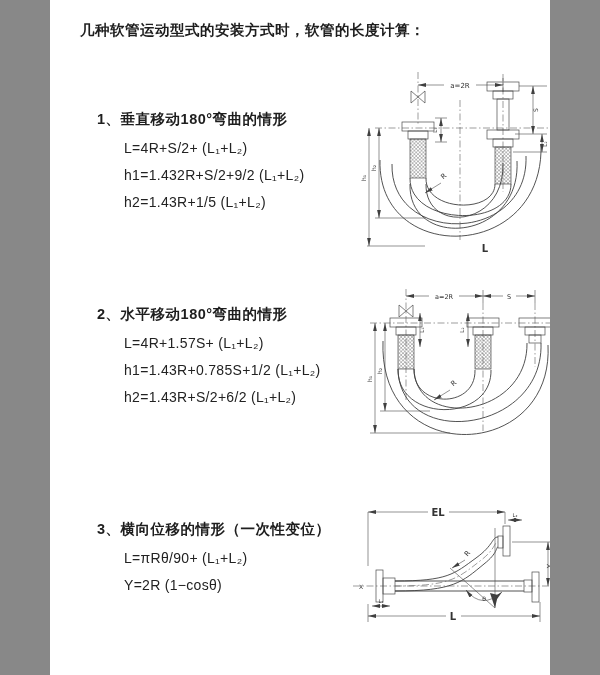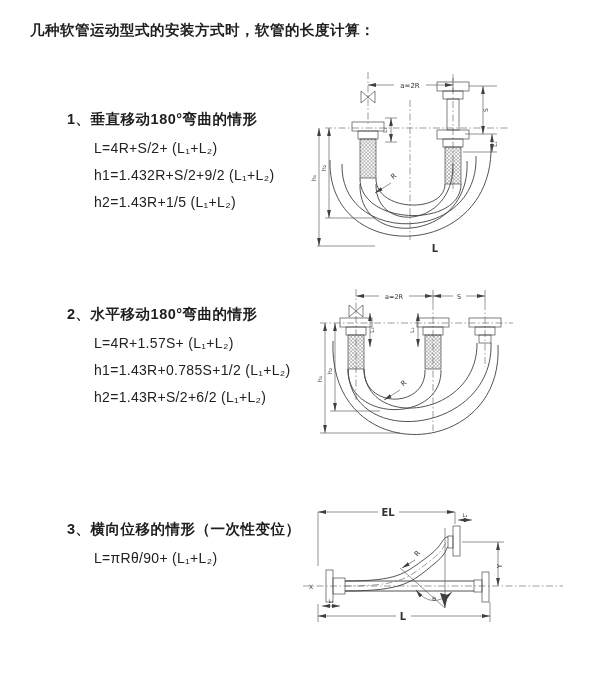--- a/index.html
+++ b/index.html
@@ -1,26 +1,26 @@
 <!DOCTYPE html>
 <html><head>
 <meta charset="utf-8">
 <style>
   html,body{margin:0;padding:0;background:#888;}
   #page{
-    position:relative;width:600px;height:675px;background:#ffffff;
+    position:relative;width:500px;height:675px;background:#ffffff;
     margin:0 auto;overflow:hidden;
     font-family:"Liberation Sans","DejaVu Sans",sans-serif;
     color:#242424;
   }
   .title{
     position:absolute;left:30px;top:21px;
     font-size:14.5px;font-weight:bold;letter-spacing:0.5px;color:#1e1e1e;
   }
-  .section{position:absolute;left:47px;margin-left:20px;}
+  .section{position:absolute;left:47px;}
   .sec-heading{
     font-size:14.5px;font-weight:bold;letter-spacing:0.5px;color:#1e1e1e;
     margin:0 0 10px 0;
   }
   .formula{
     font-size:14px;font-weight:normal;color:#222;
     margin:0 0 9px 27px;letter-spacing:0.3px;line-height:18px;
   }
   .diagram{position:absolute;}
   svg text{fill:#333;font-family:"DejaVu Sans","Liberation Sans",sans-serif;}
@@ -218,20 +218,21 @@
 
     <g>
       <text x="97" y="102" font-size="7" text-anchor="middle" transform="rotate(-40 97 102)">R</text>
       <line class="dim" x1="92" y1="107" x2="76" y2="117" marker-end="url(#a2)"></line>
     </g>
   </svg>
 
   <div class="section" style="top:520px;">
     <div class="sec-heading">3、横向位移的情形（一次性变位）</div>
     <div class="formula">L=πRθ/90+ (L₁+L₂)</div>
+    <div class="formula">Y=2R (1−cosθ)</div>
   </div>
 
   <svg class="diagram" style="left:298px;top:498px;" width="280" height="150" viewBox="0 0 280 150">
     <defs>
       <marker id="a3" viewBox="0 0 8 6" refX="8" refY="3" markerWidth="8" markerHeight="6" markerUnits="userSpaceOnUse" orient="auto-start-reverse">
         <path d="M0,1.1 L8,3 L0,4.9 Z" fill="#3f3f3f"></path>
       </marker>
     </defs>
 
     <line class="cline" x1="5" y1="88" x2="265" y2="88"></line>

